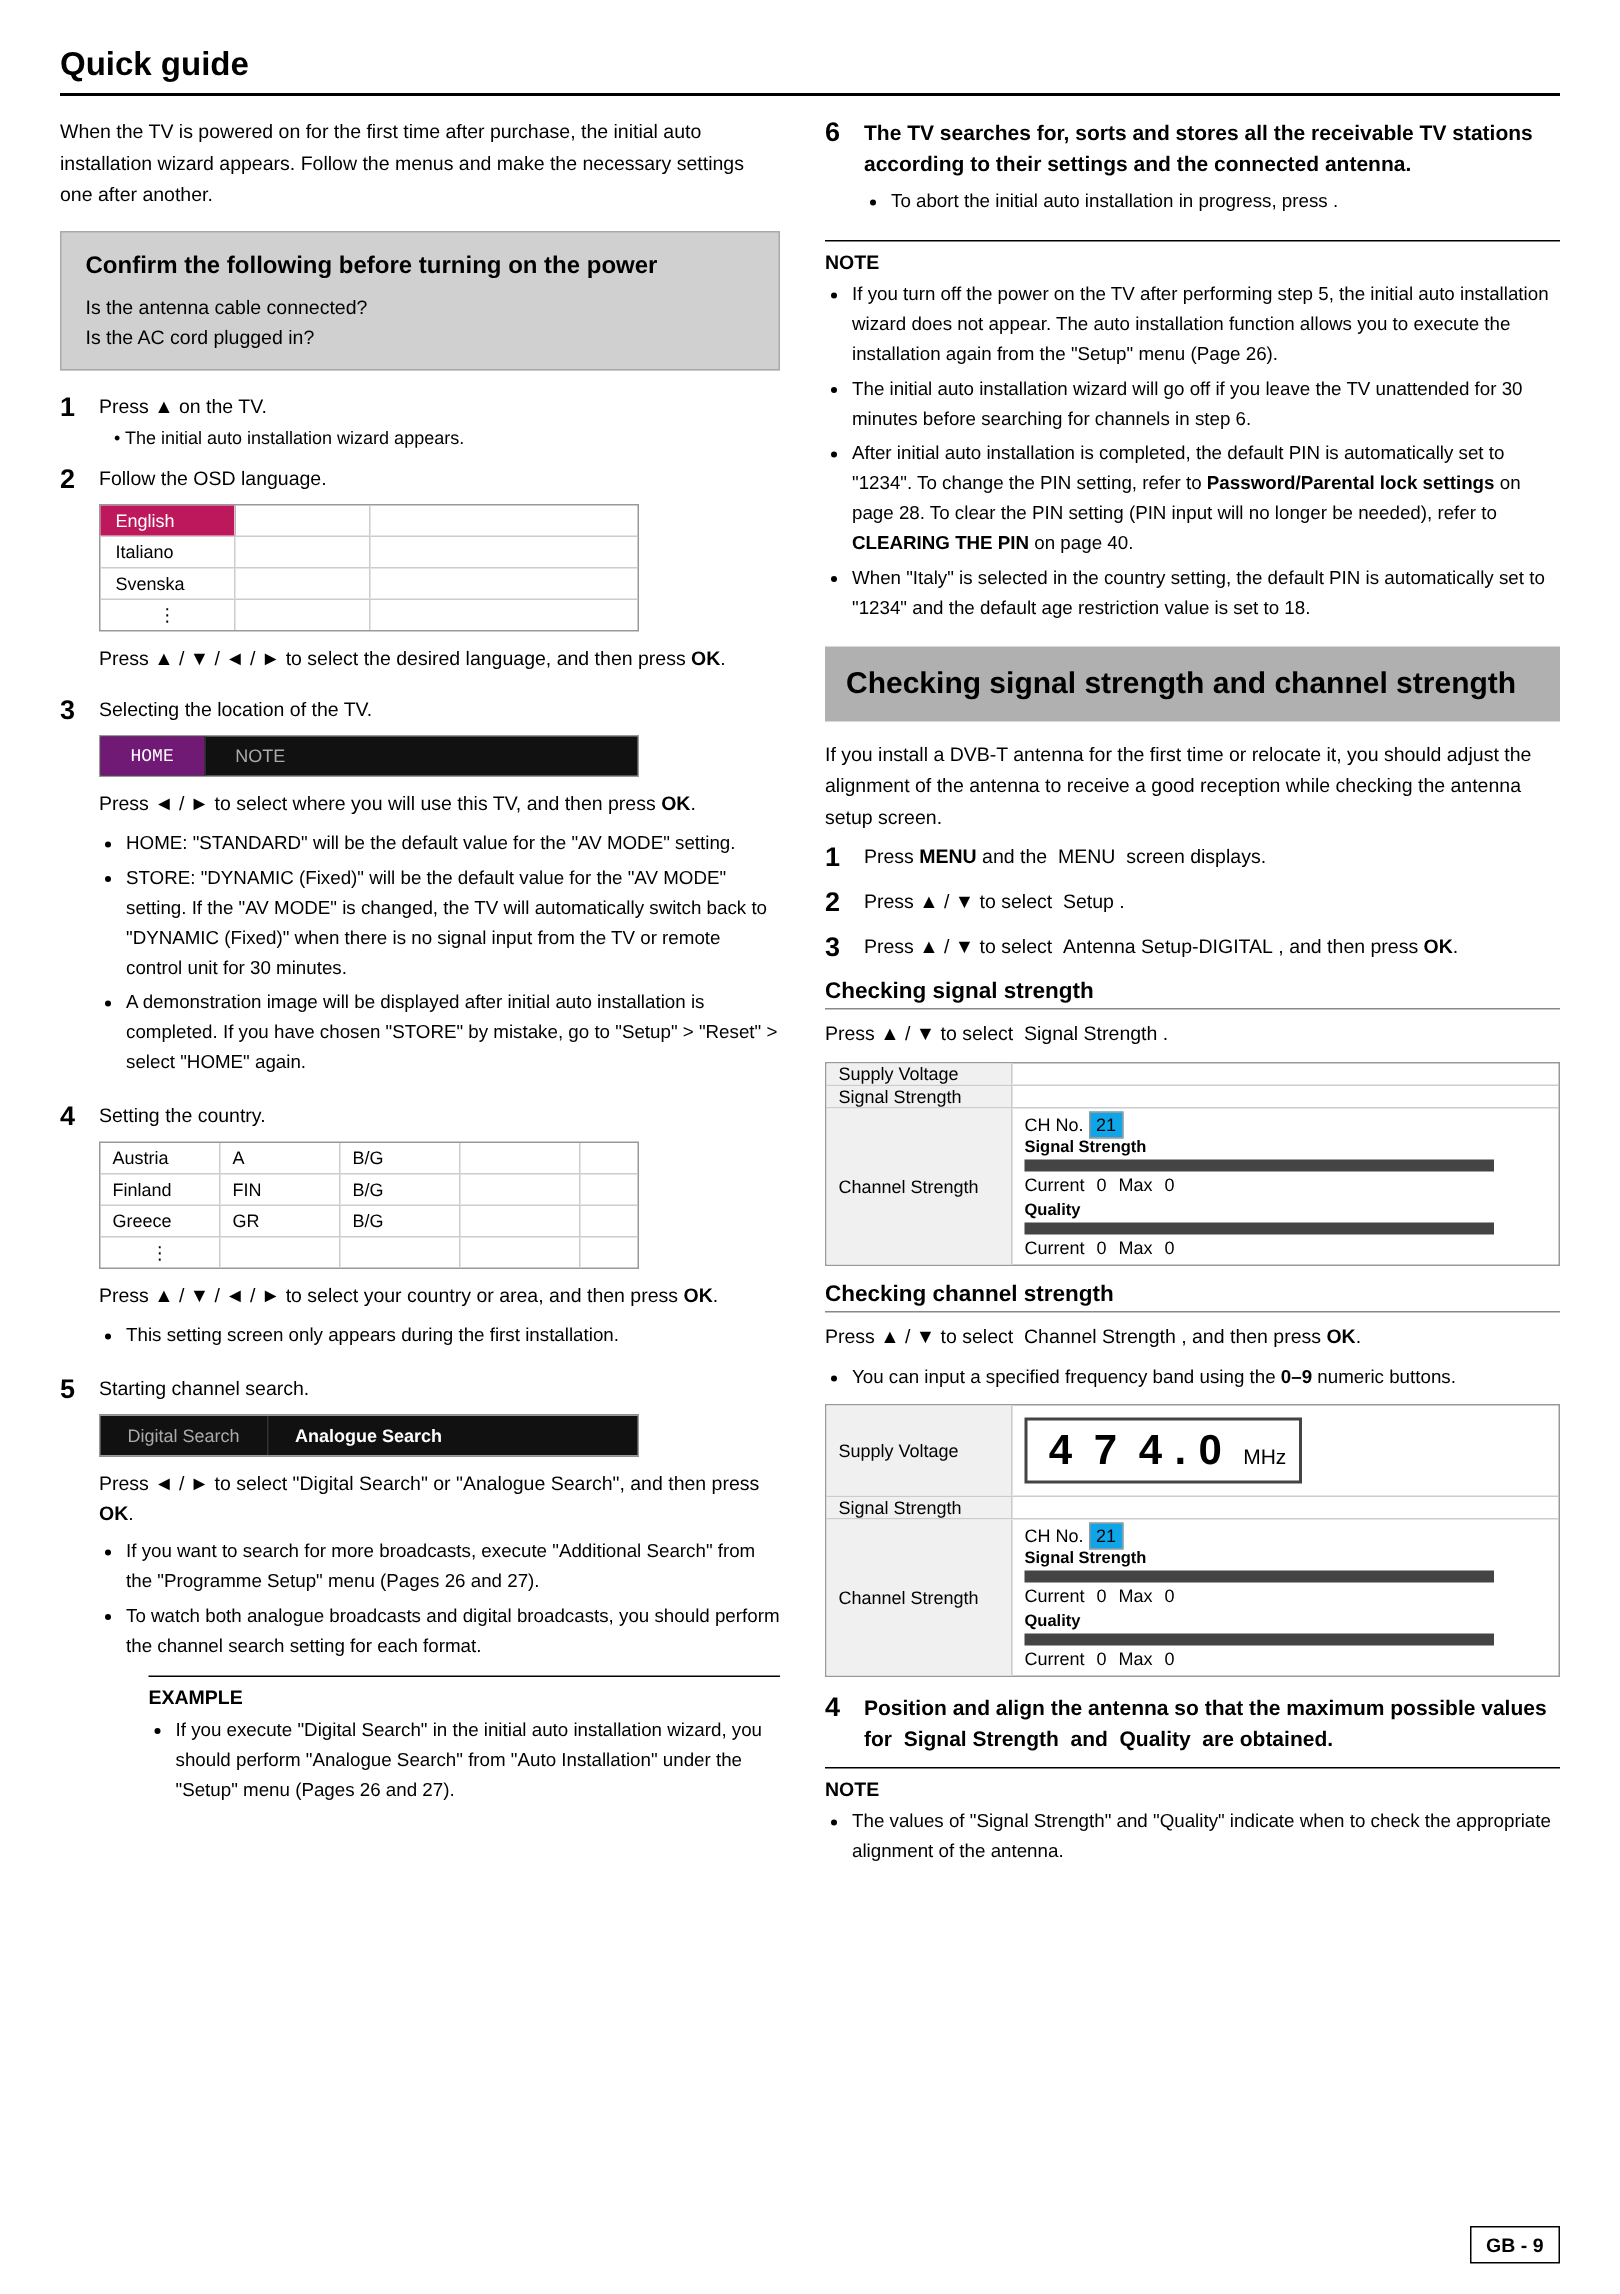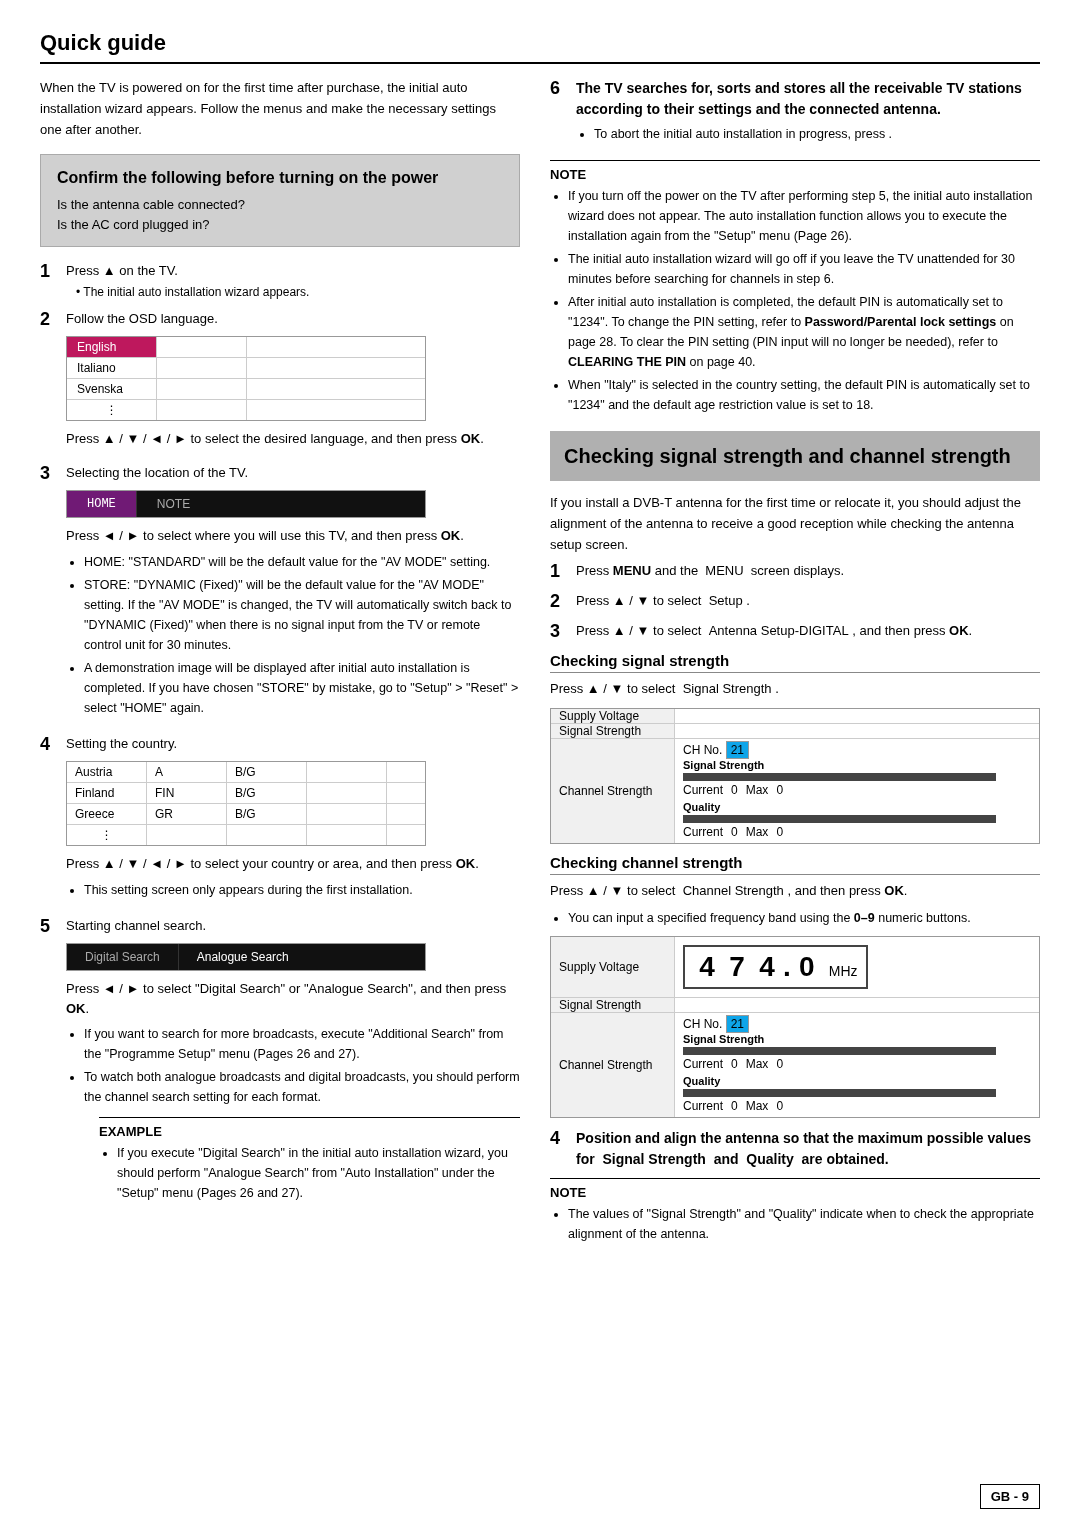--- a/index.html
+++ b/index.html
@@ -150,21 +150,21 @@
     .search-row {
       display: flex;
     }
     .search-cell {
       padding: 6px 18px;
       color: #aaa;
       font-size: 12px;
       border-right: 1px solid #333;
     }
     .search-cell:last-child { border-right: none; }
-    .search-cell.active { color: #fff; }
+    .search-cell.active { color: #fff; font-weight: bold; }
     
     .bullet-list {
       margin: 4px 0 8px 18px;
       font-size: 12.5px;
       line-height: 1.6;
     }
     .bullet-list li {
       margin-bottom: 3px;
     }
     

